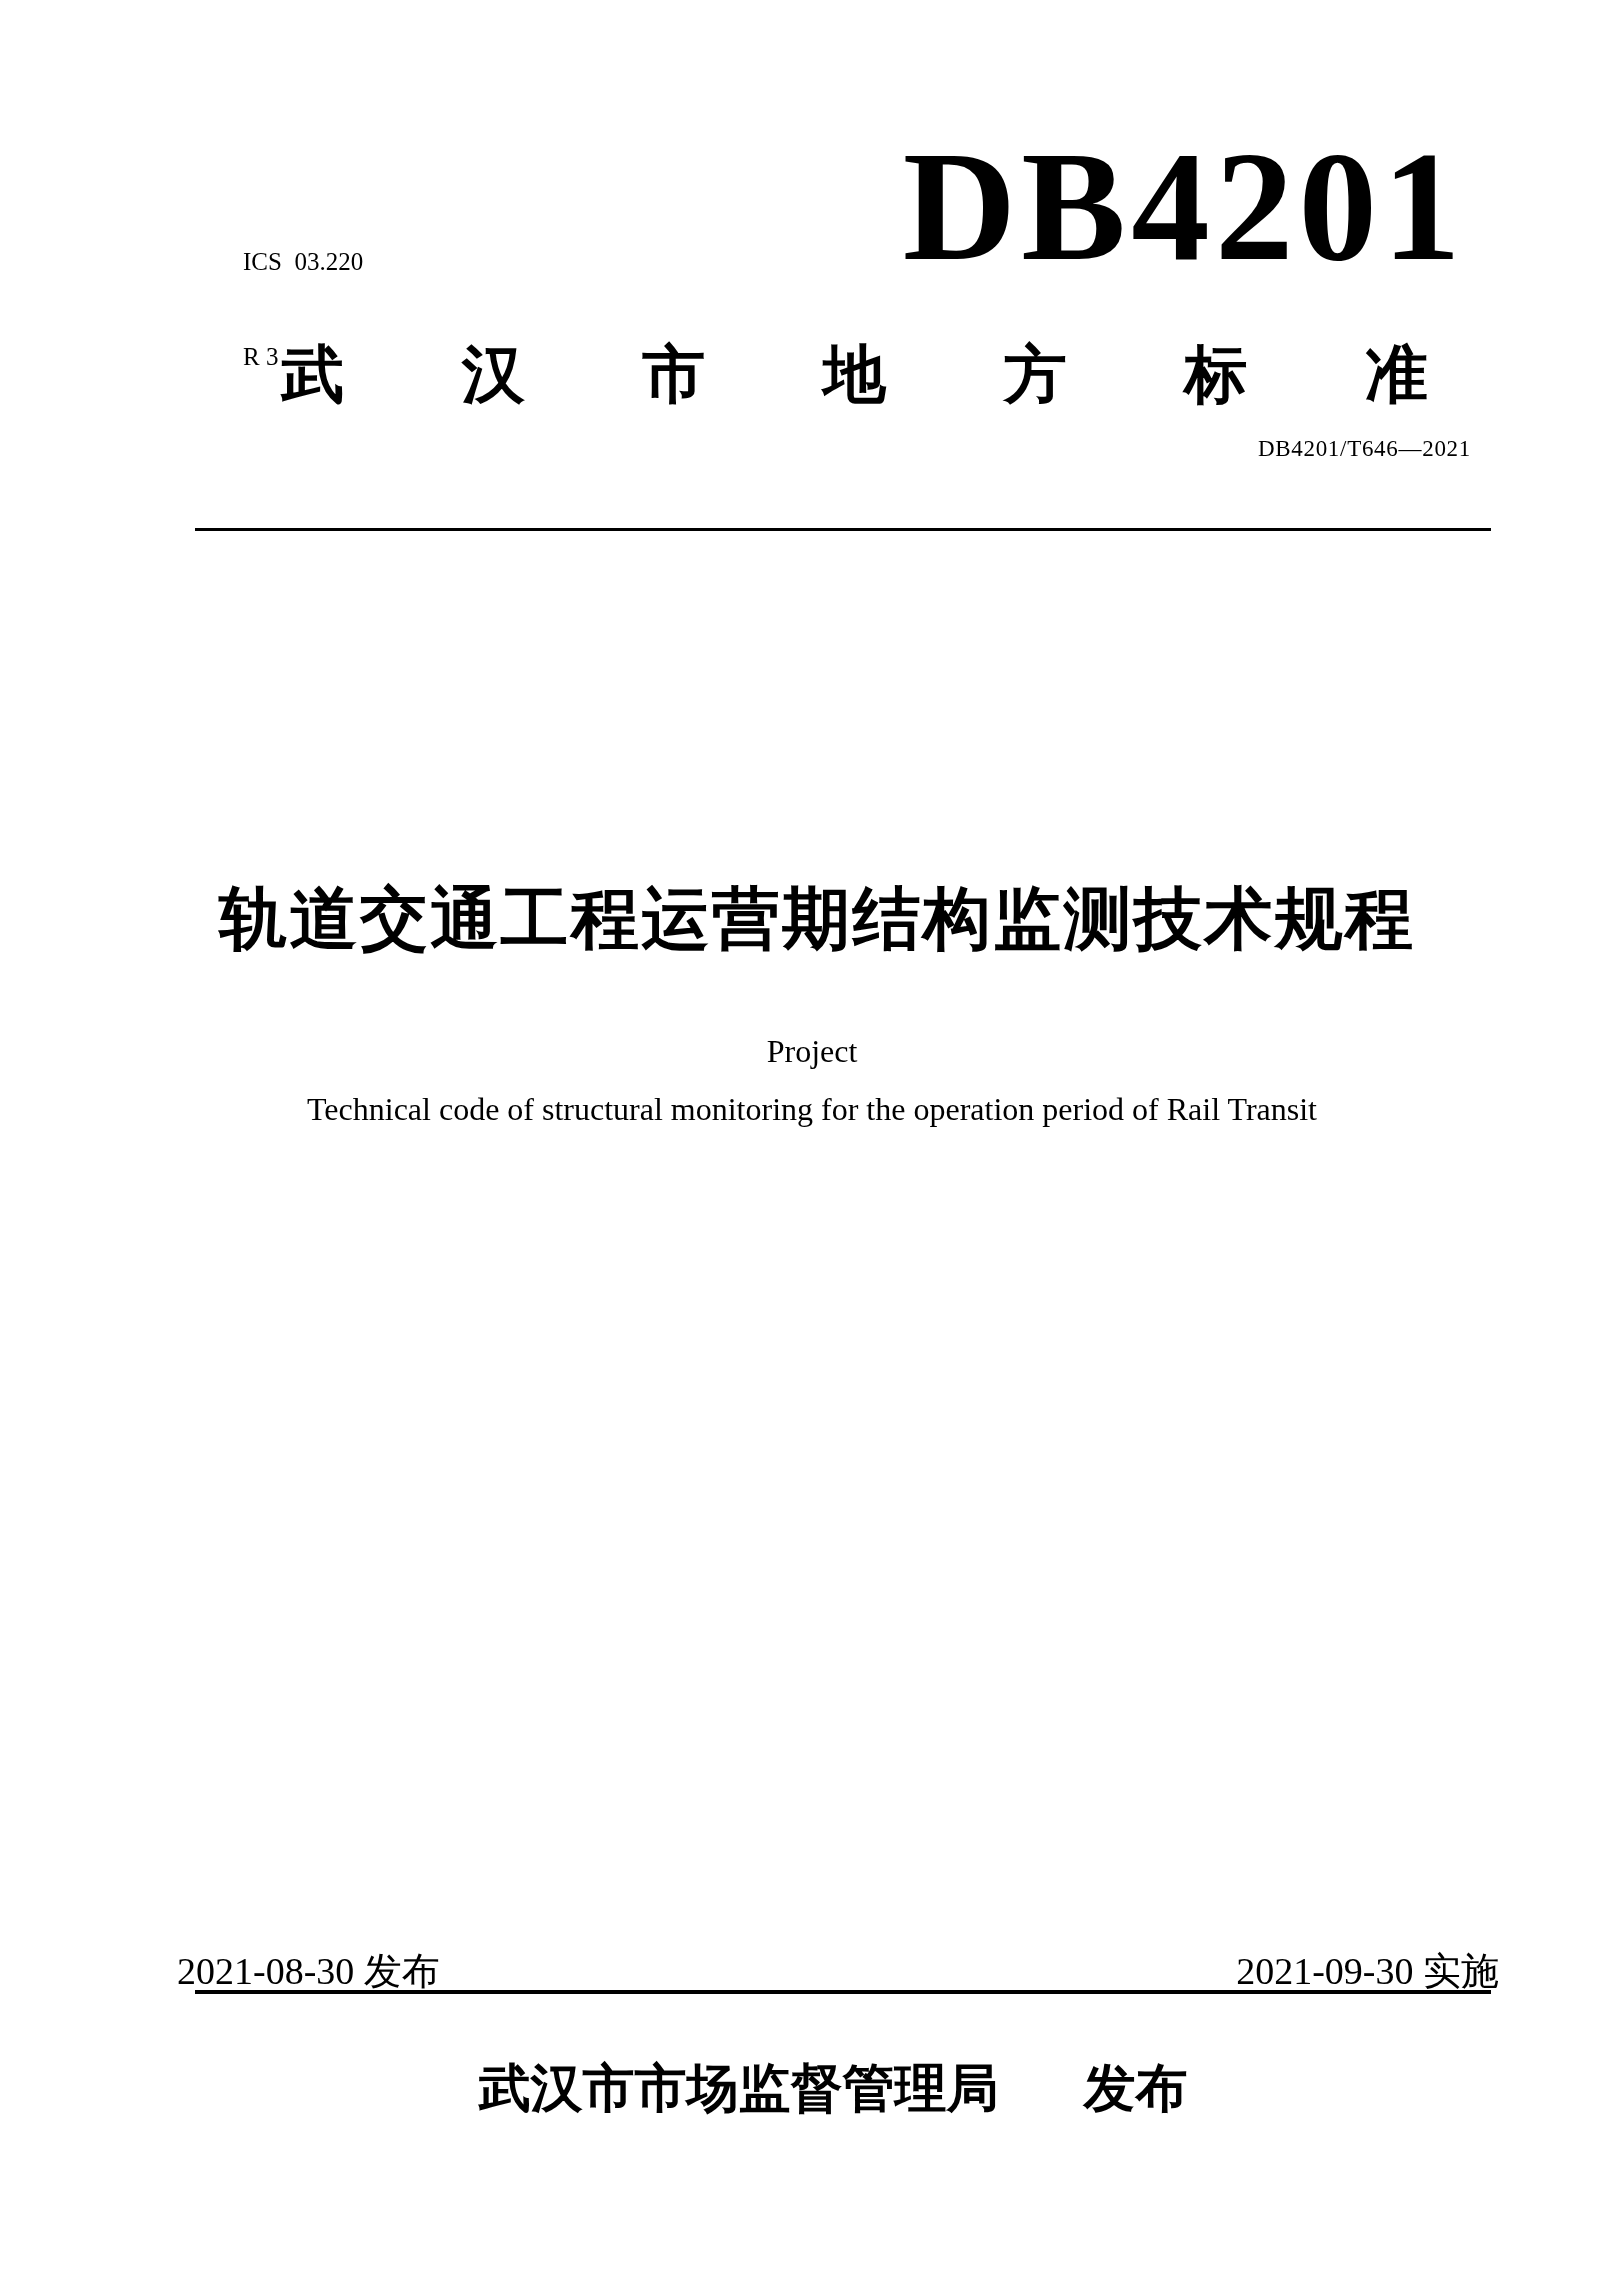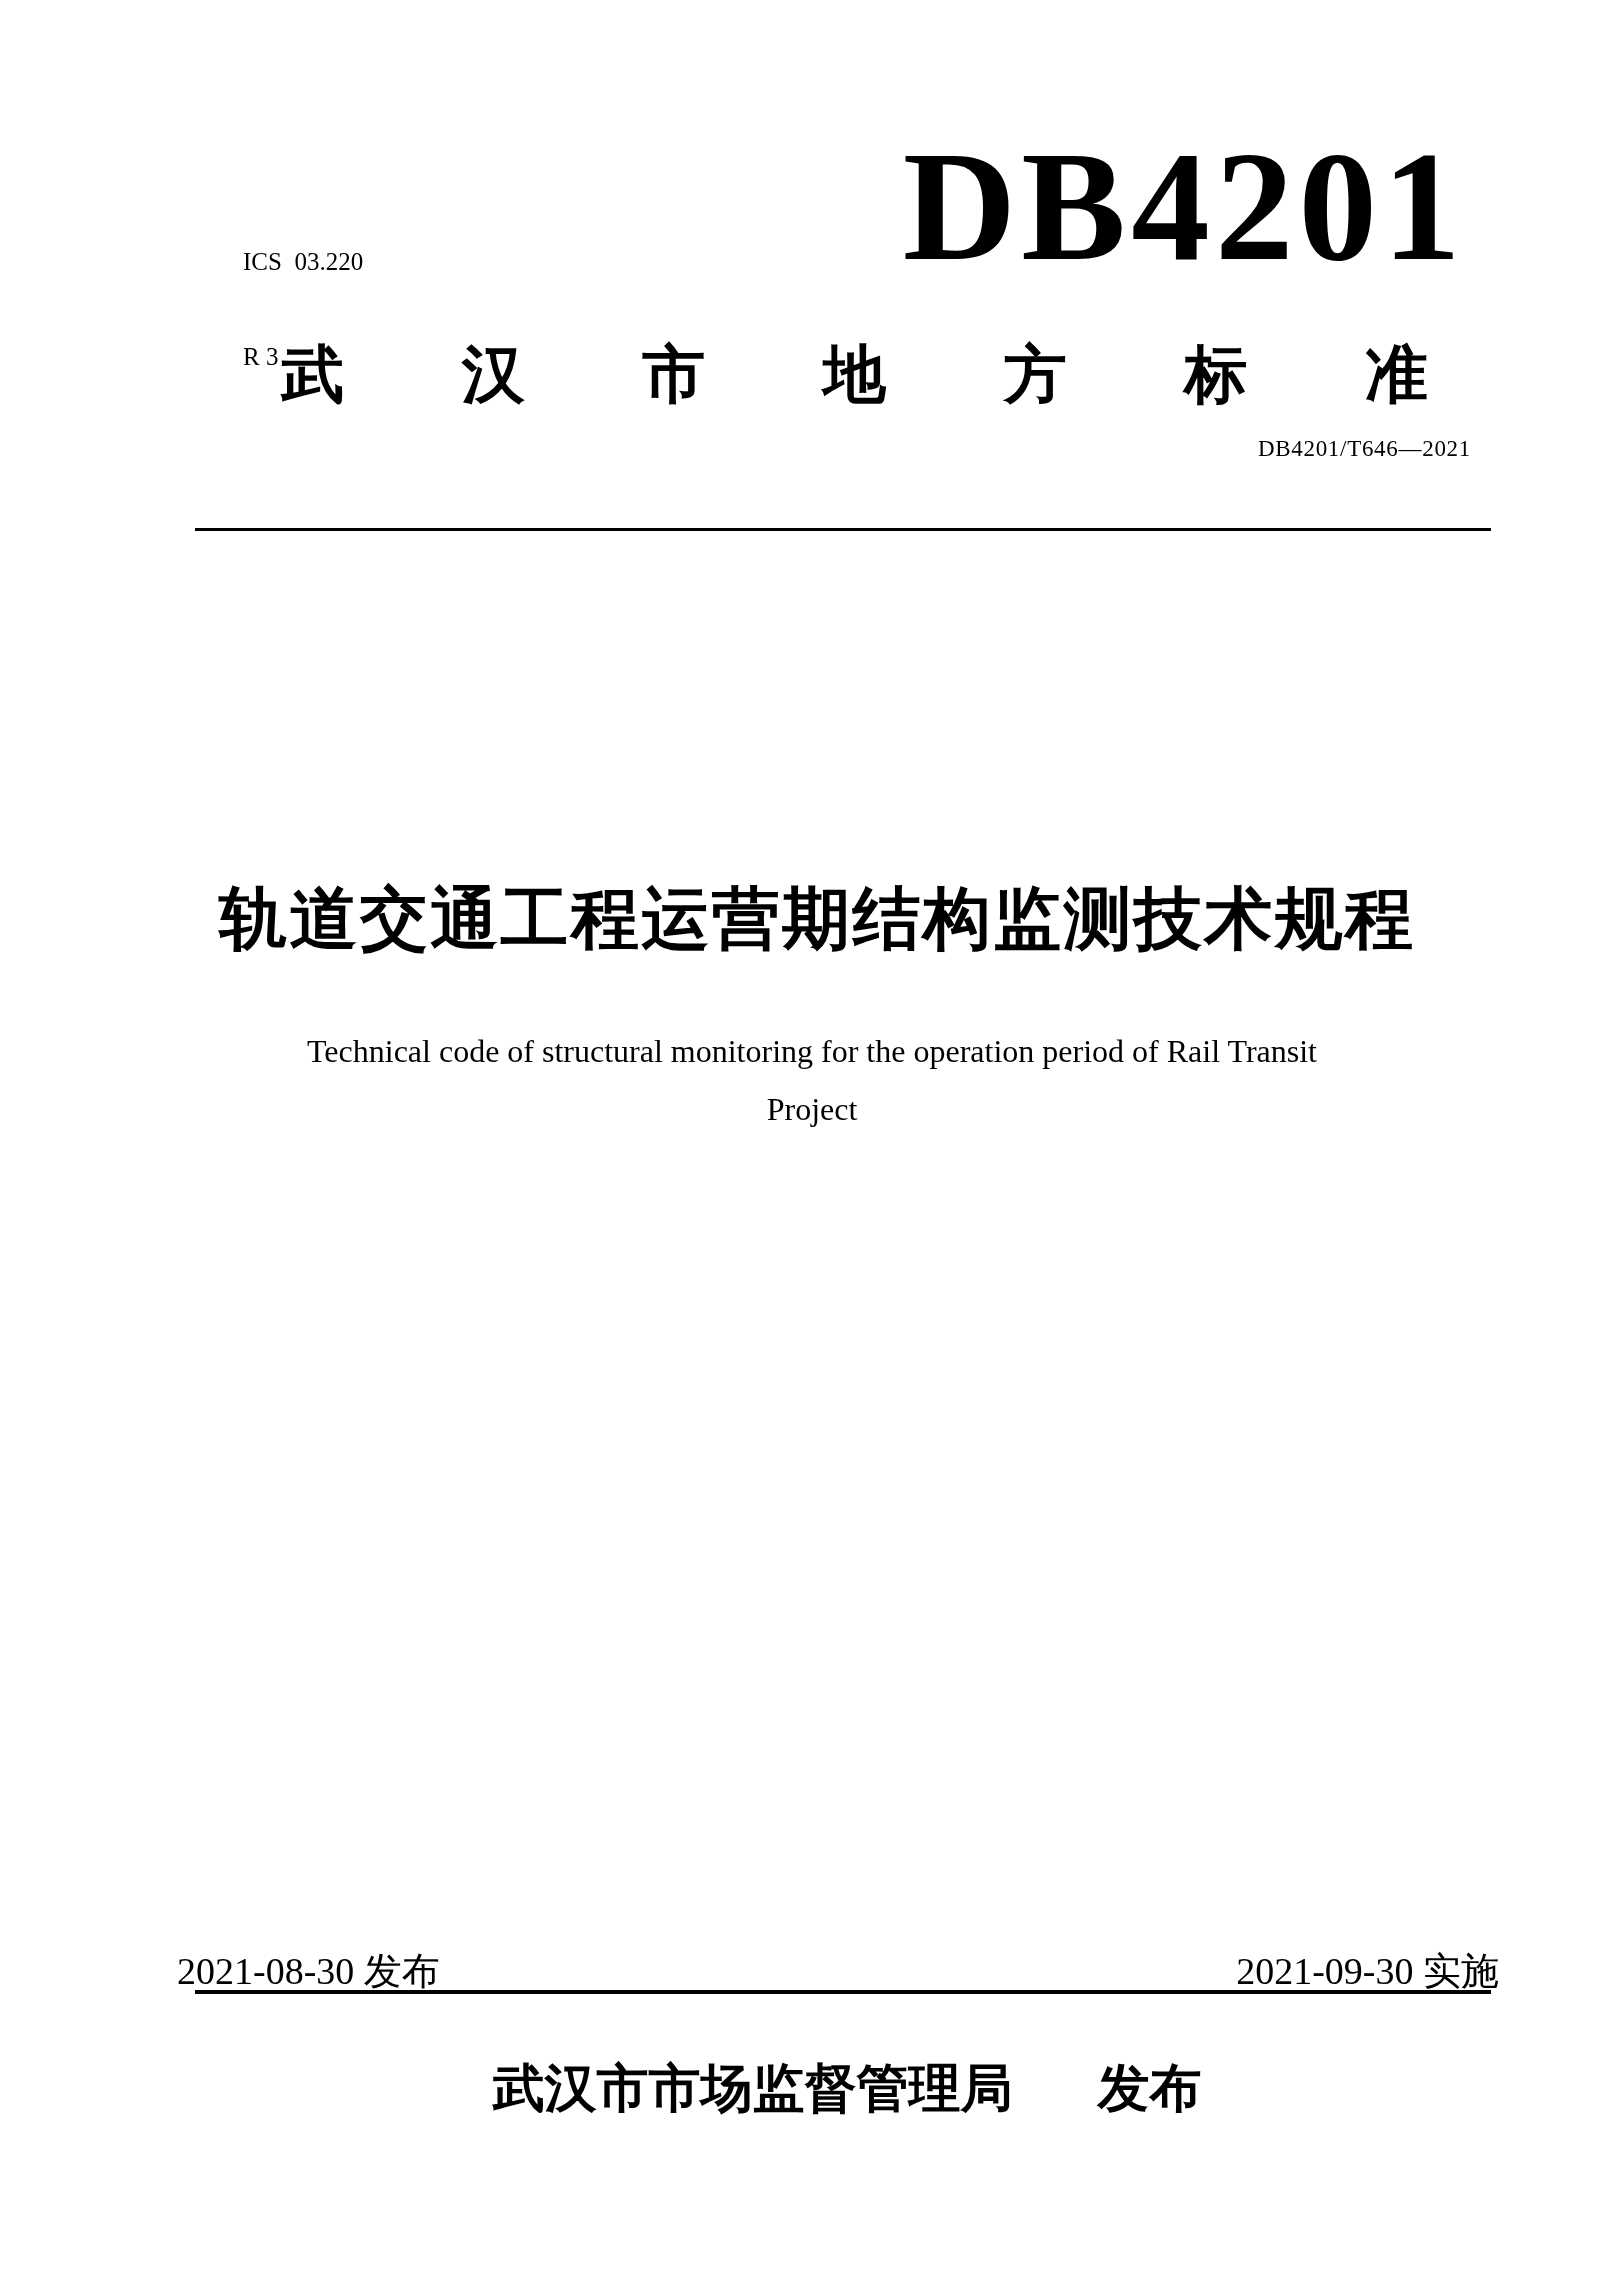--- a/index.html
+++ b/index.html
@@ -30,21 +30,21 @@
 
   #doc-title{left:219px;top:884px;width:1194px;font-size:68px;font-weight:700;
              line-height:1;display:flex;justify-content:space-between;}
 
   #doc-title-en{left:190px;top:1022px;width:1244px;text-align:center;
                 font-size:32px;line-height:58px;}
 
   #dates-row{left:177px;top:1936px;width:1322px;font-size:38px;line-height:1;
              display:flex;justify-content:space-between;margin-top:16px;}
 
-  #publisher-row{left:199px;top:2062px;width:1296px;text-align:center;
+  #publisher-row{left:185px;top:2062px;width:1296px;text-align:center;
                  font-size:52px;font-weight:700;line-height:1;white-space:nowrap;}
   #publisher-label{margin-left:85px;}
 </style>
 </head>
 <body>
 
 <div class="abs serif" id="ics-block">
   <div>ICS  03.220</div>
   <div id="ics-class">R 3</div>
 </div>
@@ -79,22 +79,22 @@
     <span>构</span>
     <span>监</span>
     <span>测</span>
     <span>技</span>
     <span>术</span>
     <span>规</span>
     <span>程</span>
   </div>
 
 <div class="abs serif" id="doc-title-en">
+  <div>Project</div>
   <div>Technical code of structural monitoring for the operation period of Rail Transit</div>
-  <div>Project</div>
 </div>
 
 <div class="abs serif-cjk" id="dates-row">
   <span>2021-08-30 发布</span>
   <span>2021-09-30 实施</span>
 </div>
 
 <div class="abs rule" id="rule-bottom"></div>
 
 <div class="abs cjk" id="publisher-row">

